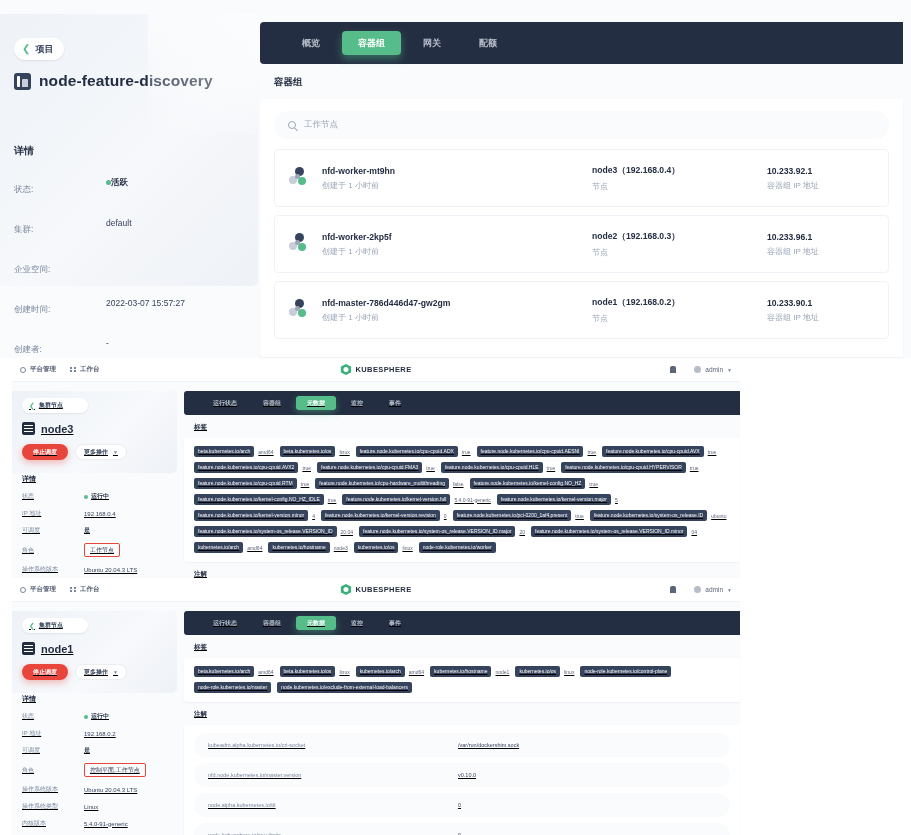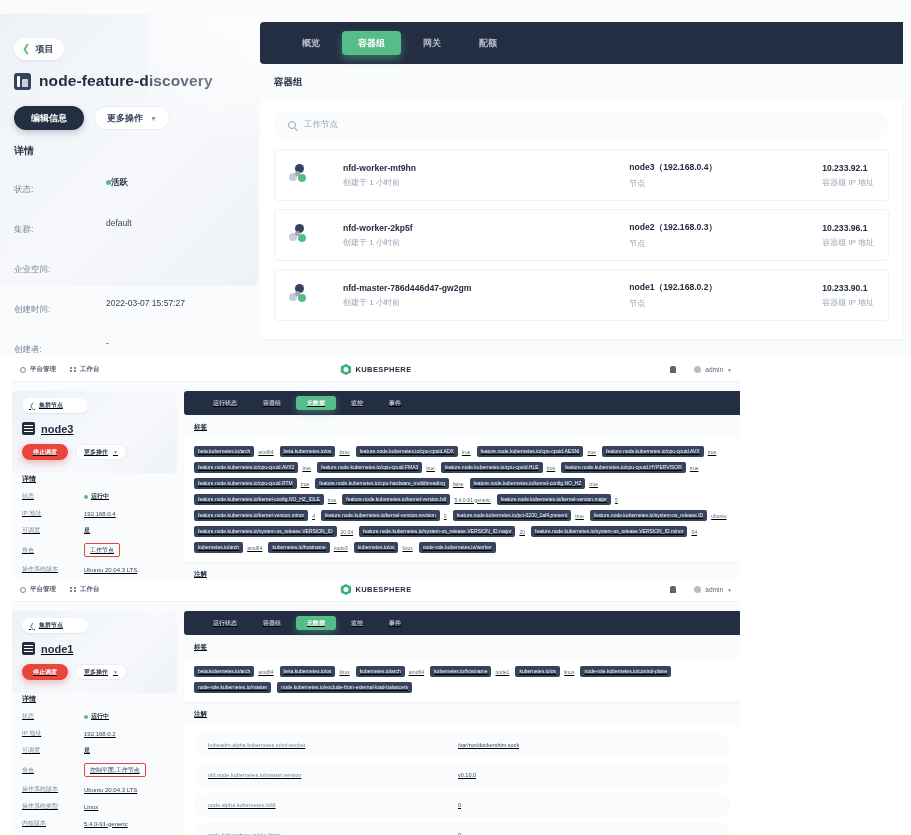--- a/index.html
+++ b/index.html
@@ -77,22 +77,22 @@
   }
   .search-bar{
     height:28px;background:#f9fbfd;border-radius:14px;display:flex;align-items:center;
     gap:8px;padding:0 14px;margin-bottom:10px;
   }
   .mag{ width:8px;height:8px;border:1.3px solid #9aa5b6;border-radius:50%;position:relative;flex:none;}
   .mag::after{content:"";position:absolute;right:-3px;bottom:-2.5px;width:4px;height:1.3px;background:#9aa5b6;transform:rotate(45deg);}
   .search-ph{ font-size:8.5px;color:#9aa5b6;}
 
   .pod-row{
-    height:52px; background:#fff; border:1px solid #eff2f6; border-radius:4px;
-    display:flex; align-items:center; padding:15px 14px; margin-bottom:8px;gap:21px;
+    height:58px; background:#fff; border:1px solid #eff2f6; border-radius:4px;
+    display:flex; align-items:center; padding:15px 14px; margin-bottom:8px;
   }
   .pod-ic{ width:22px;height:22px;position:relative;flex:none;margin-right:11px;}
   .pod-ic i{ position:absolute; border-radius:50%; display:block;}
   .pod-ic .b1{ width:9px;height:9px;background:#36435c; left:6px; top:0;}
   .pod-ic .b2{ width:8px;height:8px;background:#c7ced9; left:0px; top:9px;}
   .pod-ic .b3{ width:8px;height:8px;background:#55bc8a; left:9px; top:10px;}
   .pod-ic .b4{ width:5px;height:5px;background:#9aa5b6; left:6px; top:7px;}
   .cell-main{ width:270px;}
   .cell-node{ width:175px;}
   .cell-ip{ flex:1;}
@@ -207,27 +207,20 @@
       <div class="back-chip">
         <span class="chev">❮</span>
         <span class="txt">项目</span>
       </div>
 
       <div class="p1-title-row">
         <span class="p1-ic"></span>
         <span class="p1-title">node-feature-discovery</span>
       </div>
 
-      <div class="p1-btns">
-        <div class="btn-dark">编辑信息</div>
-        <div class="btn-ghost">
-          <span>更多操作</span>
-          <span class="caret">▼</span>
-        </div>
-      </div>
 
       <div class="p1-detail">
         <div class="sec-title">详情</div>
 
         <div class="kv">
           <div class="k">状态:</div>
           <div class="v">
             <span class="dot-g"></span>
             <span class="v-b">活跃</span>
           </div>

